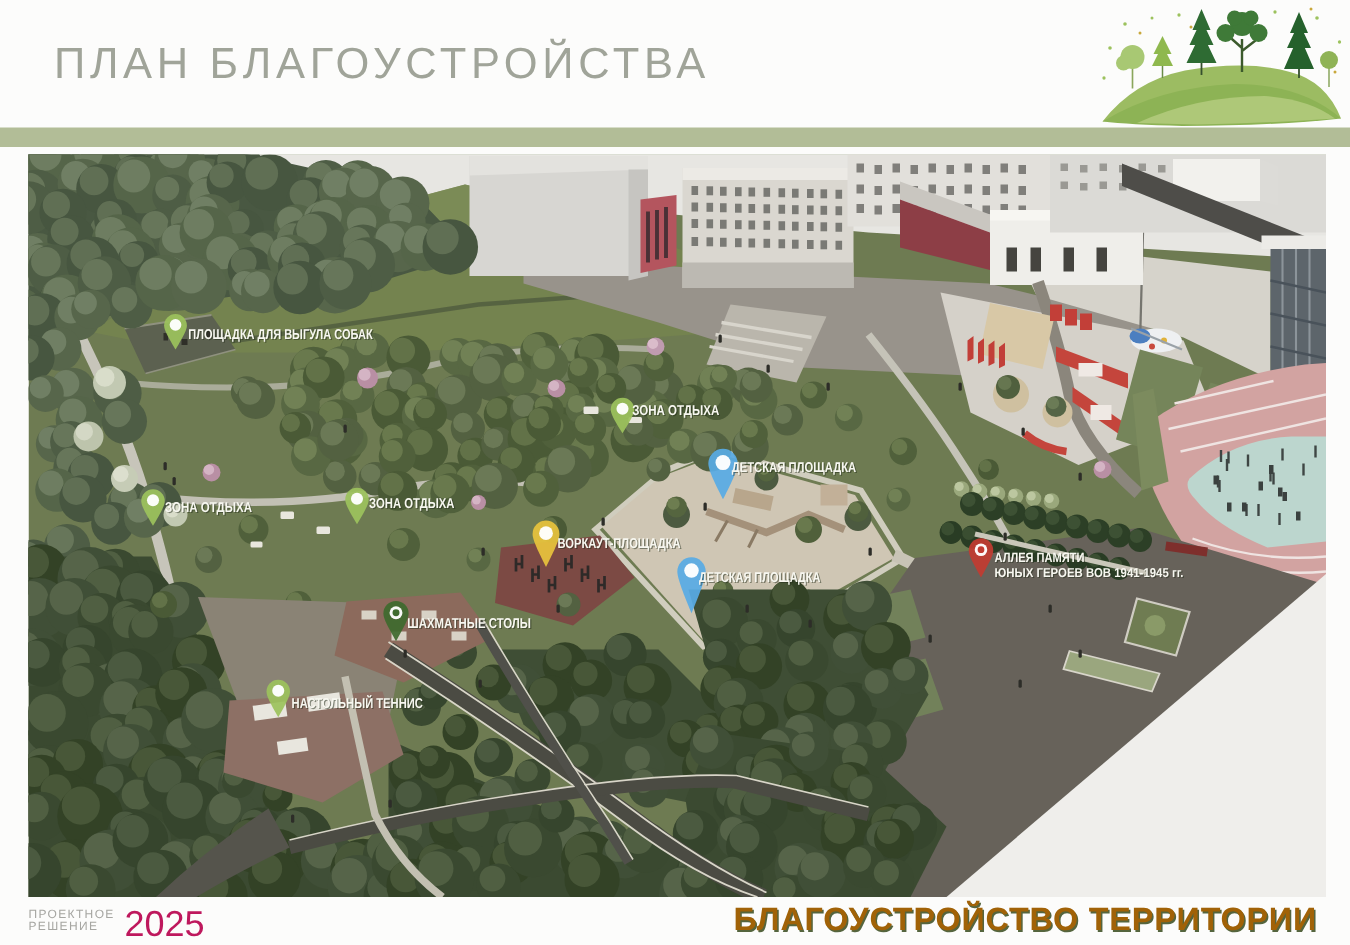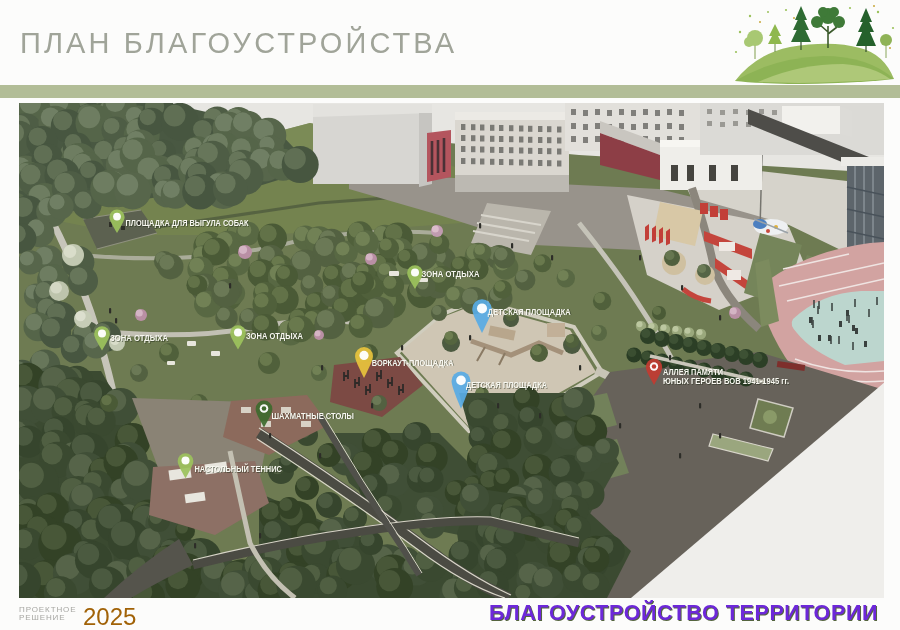--- a/index.html
+++ b/index.html
@@ -1,19 +1,19 @@
 <!DOCTYPE html>
 <html lang="ru"><head><meta charset="utf-8"><title>План благоустройства</title>
 <style>
 html,body{margin:0;padding:0}
 body{width:900px;height:630px;position:relative;overflow:hidden;background:#fcfcfb;font-family:"Liberation Sans",sans-serif}
 </style></head>
 <body>
 
-<div style="position:absolute;left:20px;top:27px;font-size:29px;letter-spacing:3.1px;color:#a0a499">ПЛАН БЛАГОУСТРОЙСТВА</div>
+<div style="position:absolute;left:36px;top:27px;font-size:29px;letter-spacing:3.1px;color:#a0a499">ПЛАН БЛАГОУСТРОЙСТВА</div>
 
 <svg width="170" height="84" viewBox="0 0 170 84" style="position:absolute;left:728px;top:2px">
 
 <path d="M7,79 Q28,52 62,45 Q104,38 132,46 Q156,52 166,77 Q120,70 60,74 Q25,77 7,79 Z" fill="#9cbc62"></path>
 <path d="M7,79 Q45,56 95,54 Q140,54 166,77 Q120,82 60,82 Q25,81 7,79 Z" fill="#8db355"></path>
 <path d="M30,80 Q70,62 115,62 Q145,64 162,77 Q120,80 70,81 Z" fill="#aec878"></path>
 
 <g>
       <path d="M27,57 l0,-15" stroke="#8aa65c" stroke-width="1.1"></path>
       <circle cx="27" cy="36" r="8" fill="#a8c873"></circle>
@@ -1490,14 +1490,14 @@
 
 <text x="644.8" y="272.3" font-size="9.0" font-weight="bold" fill="#1f2a18" fill-opacity="0.5" textLength="60" lengthAdjust="spacingAndGlyphs">АЛЛЕЯ ПАМЯТИ</text>
     <text x="644" y="271.5" font-size="9.0" font-weight="bold" fill="#f7f7f0" textLength="60" lengthAdjust="spacingAndGlyphs">АЛЛЕЯ ПАМЯТИ</text>
 
 <text x="644.8" y="282.2" font-size="8.6" font-weight="bold" fill="#1f2a18" fill-opacity="0.5" textLength="126" lengthAdjust="spacingAndGlyphs">ЮНЫХ ГЕРОЕВ ВОВ 1941-1945 гг.</text>
     <text x="644" y="281.4" font-size="8.6" font-weight="bold" fill="#f7f7f0" textLength="126" lengthAdjust="spacingAndGlyphs">ЮНЫХ ГЕРОЕВ ВОВ 1941-1945 гг.</text>
   </svg>
 
 <div style="position:absolute;left:19px;top:606px;font-size:8px;letter-spacing:0.9px;color:#a6a6a2;line-height:8px">ПРОЕКТНОЕ<br>РЕШЕНИЕ</div>
 
-<div style="position:absolute;left:83px;top:603px;font-size:24px;color:#a16207">2025</div>
-
-<div style="position:absolute;right:22px;top:601px;font-size:21.5px;font-weight:bold;letter-spacing:0.6px;color:#6d28d9;text-shadow:1px 1px 0 #55653e">БЛАГОУСТРОЙСТВО ТЕРРИТОРИИ</div>
+<div style="position:absolute;left:83px;top:603px;font-size:24px;color:#be185d">2025</div>
+
+<div style="position:absolute;right:22px;top:601px;font-size:21.5px;font-weight:bold;letter-spacing:0.6px;color:#a16207;text-shadow:1px 1px 0 #55653e">БЛАГОУСТРОЙСТВО ТЕРРИТОРИИ</div>
 </body></html>

